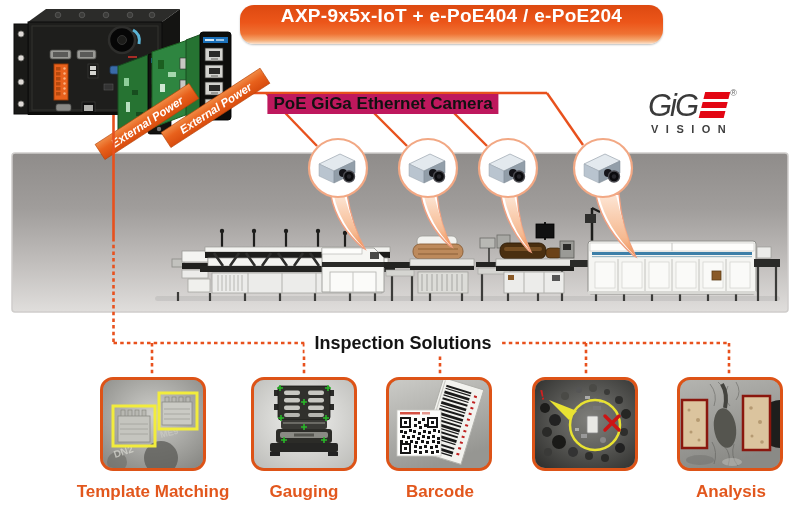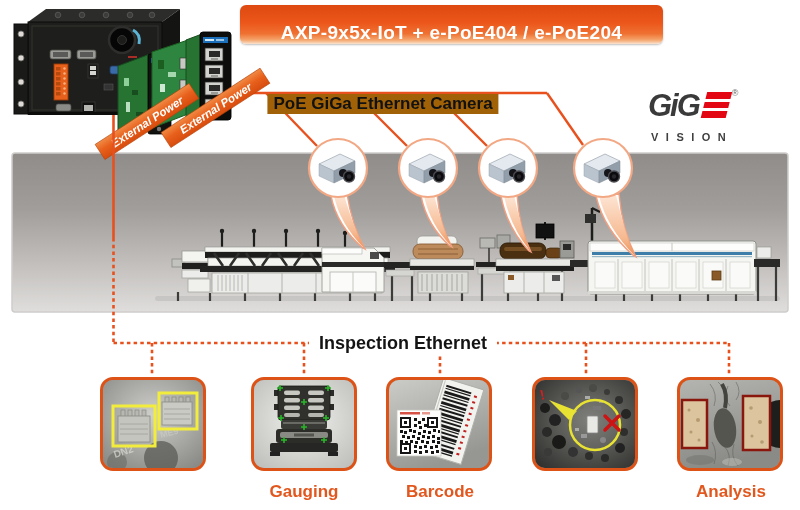--- a/index.html
+++ b/index.html
@@ -1,37 +1,37 @@
 <!DOCTYPE html>
 <html><head>
 <meta charset="utf-8">
 <style>
   html,body{margin:0;padding:0;background:#fff;}
   .stage{position:relative;width:800px;height:510px;background:#fff;overflow:hidden;
          font-family:"Liberation Sans",sans-serif;}
   .stage svg.scene{position:absolute;left:0;top:0;display:block;}
   
-  .banner{position:absolute;left:240px;top:5px;width:423px;height:39px;border-radius:6px;
+  .banner{position:absolute;left:240px;top:5px;width:423px;height:39px;border-radius:14px;
     background:linear-gradient(180deg,#dd4910 0%,#ec561a 45%,#ef7233 74%,#f5a76f 90%,#fbe3cf 100%);
-    display:flex;align-items:flex-end;justify-content:center;box-shadow:0 1px 2px rgba(0,0,0,.25);}
+    display:flex;align-items:flex-start;justify-content:center;box-shadow:0 1px 2px rgba(0,0,0,.25);}
   .banner span{color:#fff;font-size:19px;font-weight:bold;letter-spacing:.3px;}
   
   .cam-title{position:absolute;left:383px;top:94px;transform:translateX(-50%);
-    background:#a16207;padding:0 6px;font-size:17px;font-weight:bold;color:#111;white-space:nowrap;}
+    background:#be185d;padding:0 6px;font-size:17px;font-weight:bold;color:#111;white-space:nowrap;}
   .insp-title{position:absolute;left:403px;top:333px;transform:translateX(-50%);
     background:#fff;padding:0 10px;font-size:18px;font-weight:bold;color:#141414;white-space:nowrap;}
   
   .gige{position:absolute;left:648px;top:90px;width:120px;}
   .gige-row{display:flex;align-items:center;height:30px;}
-  .gige-gig{font-style:italic;font-weight:bold;font-size:31px;color:#3a3a3a;letter-spacing:-2px;
+  .gige-gig{font-style:italic;font-weight:normal;font-size:31px;color:#3a3a3a;letter-spacing:-2px;
     line-height:1;}
   .gige-e{display:inline-flex;flex-direction:column;gap:3px;margin-left:5px;transform:skewX(-14deg);}
   .gige-e i{display:block;width:25px;height:6.5px;background:#e30613;}
   .gige-reg{font-size:9px;color:#666;align-self:flex-start;margin-left:3px;margin-top:-2px;}
-  .gige-vision{font-weight:bold;font-size:11px;color:#3f3f3f;letter-spacing:7.5px;margin-top:11px;
+  .gige-vision{font-weight:bold;font-size:11px;color:#3f3f3f;letter-spacing:7.5px;margin-top:3px;
     padding-left:3px;white-space:nowrap;}
   
   .thumb{position:absolute;top:377px;width:100px;height:88px;border:3px solid #dd5317;
     border-radius:13px;overflow:hidden;background:#9a9a96;}
   .thumb svg{display:block;width:100%;height:100%;}
   .thumb-label{position:absolute;top:482px;width:180px;transform:translateX(-50%);
     text-align:center;font-size:17px;font-weight:bold;color:#e2571d;white-space:nowrap;}
 </style>
 </head>
 <body>
@@ -338,21 +338,21 @@
     <span class="gige-e">
           <i></i>
           <i></i>
           <i></i>
         </span>
     <span class="gige-reg">®</span>
   </div>
   <div class="gige-vision">VISION</div>
 </div>
 
-<div class="insp-title">Inspection Ethernet</div>
+<div class="insp-title">Inspection Solutions</div>
 
 <div class="thumb" style="left:100px">
   <svg viewBox="0 0 100 88">
     <defs>
           <radialGradient id="tmBg" cx="0.5" cy="0.4" r="0.8">
       <stop offset="0" stop-color="#cfcfcb"></stop>
             <stop offset="1" stop-color="#82827e"></stop>
           </radialGradient>
         </defs>
     <rect width="100" height="88" fill="url(#tmBg)"></rect>
@@ -576,17 +576,18 @@
       <circle cx="71" cy="28" r="1.8" fill="#b59a72"></circle>
           <circle cx="80" cy="42" r="2" fill="#b59a72"></circle>
       <circle cx="72" cy="56" r="1.5" fill="#b59a72"></circle>
           <circle cx="82" cy="62" r="1.8" fill="#b59a72"></circle>
     </g>
     <ellipse cx="20" cy="80" rx="14" ry="5" fill="#6a6a66" opacity="0.4"></ellipse>
     <ellipse cx="52" cy="82" rx="10" ry="4" fill="#cfcfca" opacity="0.4"></ellipse>
   </svg>
 </div>
 
+<div class="thumb-label" style="left:153px">Template Matching</div>
 <div class="thumb-label" style="left:440px">Barcode</div>
 <div class="thumb-label" style="left:304px">Gauging</div>
 <div class="thumb-label" style="left:731px">Analysis</div>
 
 </div>
 
 </body></html>

